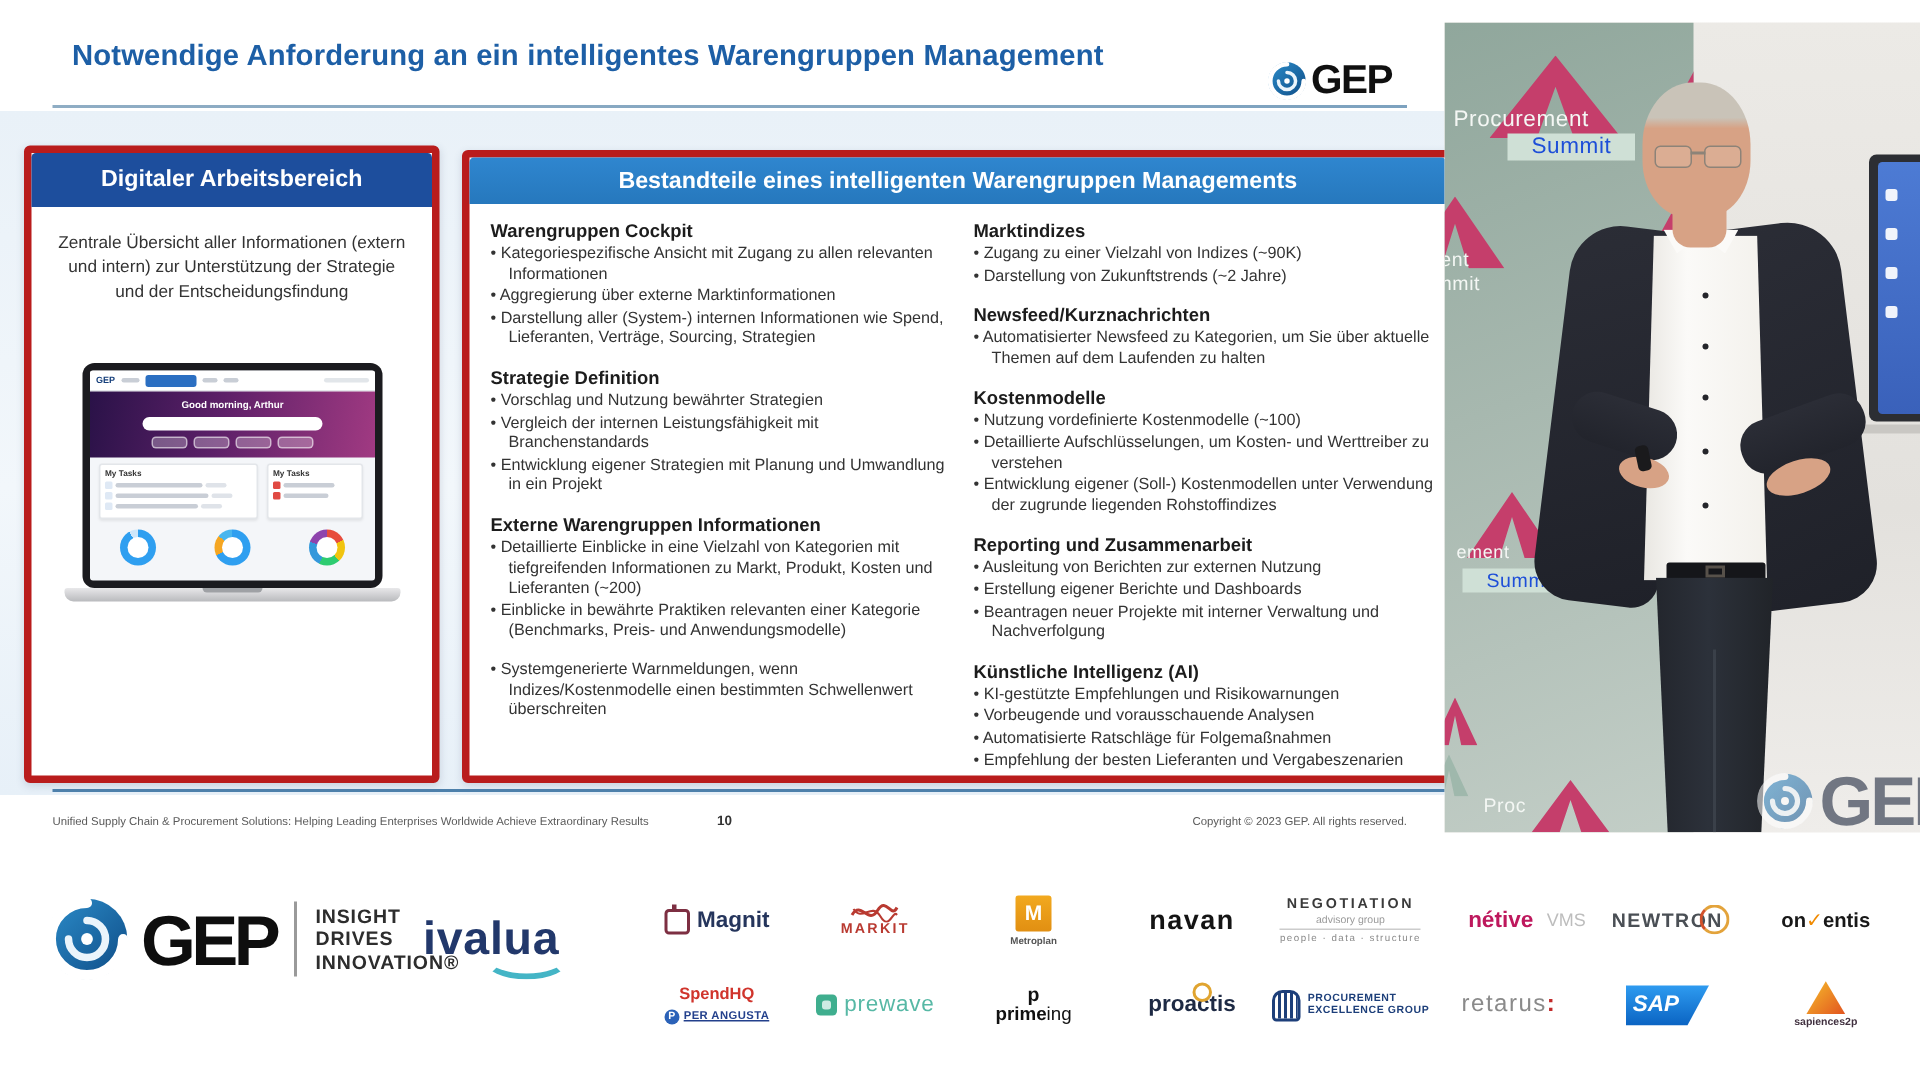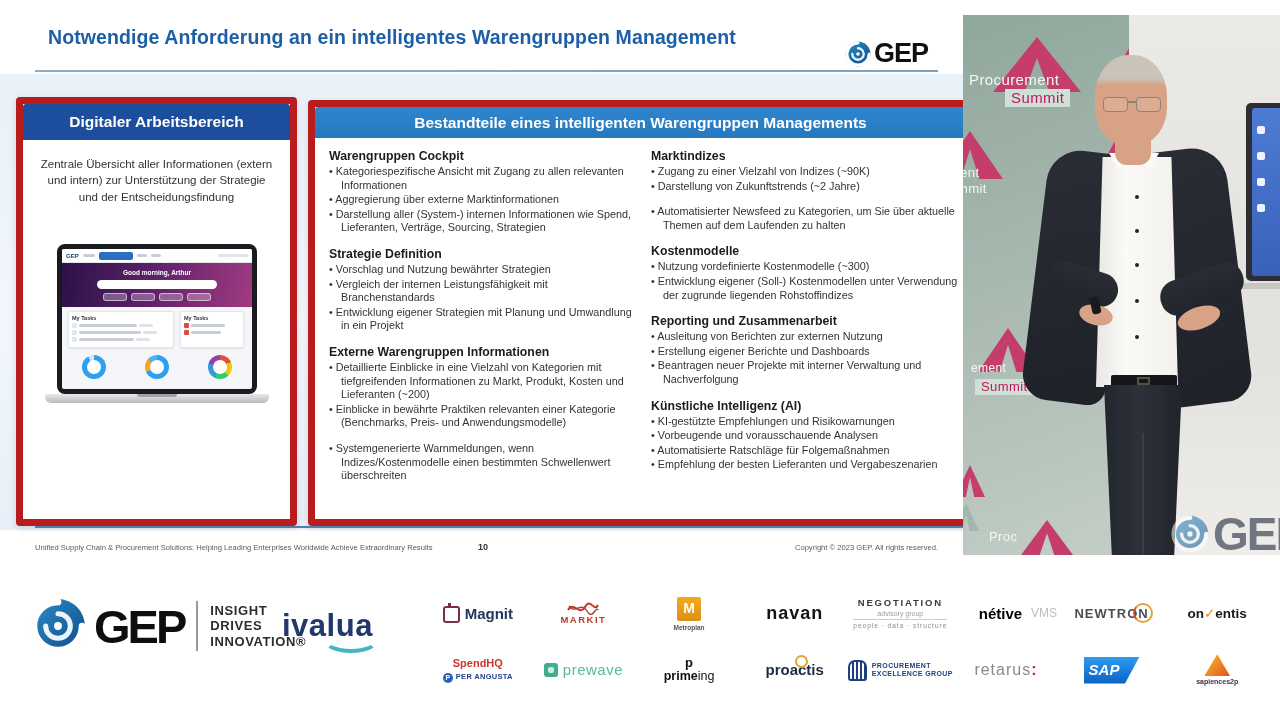--- a/index.html
+++ b/index.html
@@ -8,21 +8,21 @@
   .abs{position:absolute;}
 
   
   .slide-tint{left:0;top:74px;width:963px;height:456px;background:linear-gradient(#e9f1f8,#f2f7fb 55%,#e7f0f8);}
   .slide-title{left:48px;top:26px;width:780px;font-size:19.5px;font-weight:bold;color:#1d5fa6;letter-spacing:.1px;}
   .hr-top{left:35px;top:70px;width:903px;height:2px;background:linear-gradient(90deg,#8fadc4,#7da2bf);}
   .gep-mini{left:845px;top:38px;display:flex;align-items:center;gap:3px;}
   .gep-mini .gep-word{font-size:27px;font-weight:800;color:#101010;letter-spacing:-1px;}
   .swirl{display:inline-block;border-radius:50%;}
 
-  .card{background:#fff;border:7px solid #b91c1c;box-shadow:0 2px 6px rgba(60,80,110,.18);border-radius:4px;}
+  .card{background:#fff;border:5px solid #b91c1c;box-shadow:0 2px 6px rgba(60,80,110,.18);border-radius:4px;}
   .card-header{display:flex;align-items:center;justify-content:center;color:#fff;font-weight:bold;border-radius:3px 3px 0 0;}
 
   .left-card{left:16px;top:97px;width:267px;height:415px;}
   .left-card .card-header{height:36px;background:#1d4e9d;font-size:15.5px;}
   .ws-desc{position:absolute;left:14px;top:52px;width:239px;font-size:11.5px;line-height:1.42;color:#333;text-align:center;margin:0;}
 
   
   .laptop{left:22px;top:140px;width:224px;height:170px;}
   .lt-screen{position:absolute;left:12px;top:0;width:200px;height:150px;background:#1b1b1f;border-radius:8px;padding:5px;box-sizing:border-box;}
   .lt-inner{position:relative;width:190px;height:140px;background:#f4f6f9;border-radius:2px;overflow:hidden;}
@@ -62,21 +62,21 @@
   .footer-left{left:35px;top:543px;font-size:7.6px;color:#5a5a5a;}
   .footer-page{left:478px;top:542px;font-size:9px;font-weight:bold;color:#333;}
   .footer-right{left:770px;top:543px;width:168px;text-align:right;font-size:7.6px;color:#5a5a5a;}
 
   
   .video{left:963px;top:15px;width:317px;height:540px;overflow:hidden;background:linear-gradient(#eceae6,#e3e1dd 60%,#efedea);}
   .backdrop{position:absolute;left:0;top:0;width:166px;height:540px;overflow:hidden;background:linear-gradient(160deg,#90a79c,#a7b8af 45%,#c3cec7);}
   .chev{position:absolute;background:#c53e6b;clip-path:polygon(50% 0,100% 100%,64% 100%,50% 38%,36% 100%,0 100%);}
   .chev.mint{background:#9fb8ac;}
   .bd-text{position:absolute;color:#f4f7f4;font-size:15px;letter-spacing:.4px;}
-  .bd-chip{background:#cfe0d6;color:#be185d;padding:0 6px 1px;}
+  .bd-chip{background:#cfe0d6;color:#1d4ed8;padding:0 16px 1px;}
   .monitor{position:absolute;left:283px;top:88px;width:60px;height:178px;background:#2c2e33;border-radius:5px 0 0 5px;padding:5px 0 5px 6px;box-sizing:border-box;}
   .monitor-screen{position:relative;width:54px;height:168px;background:linear-gradient(#4d7bd4,#3a61ba);border-radius:3px 0 0 3px;}
   .m-ic{position:absolute;left:5px;width:8px;height:8px;border-radius:2px;background:rgba(255,255,255,.92);}
   .shelf{position:absolute;left:270px;top:268px;width:47px;height:6px;background:#c9c7c3;}
 
   .skin{background:#d7a285;}
   .head{position:absolute;left:132px;top:40px;width:72px;height:90px;border-radius:46% 46% 42% 42%;background:linear-gradient(#c9c3b8 0 26%,#d7a285 34%);}
   .glasses{position:absolute;left:140px;top:82px;width:58px;height:14px;}
   .glasses i{position:absolute;top:0;width:23px;height:13px;border:1.5px solid #8d8378;border-radius:4px;background:rgba(255,255,255,.12);}
   .glasses i.r{right:0;} .glasses i.l{left:0;}
@@ -117,30 +117,30 @@
   .magnit-ic{width:13px;height:13px;border:2.5px solid #7d2f42;border-radius:3px;position:relative;}
   .magnit-ic::after{content:"";position:absolute;left:3px;top:-5px;width:3px;height:5px;background:#7d2f42;}
   .magnit-tx{font-size:15px;font-weight:bold;color:#25355c;}
   .markit-tx{font-size:9.5px;font-weight:bold;color:#b93a31;letter-spacing:1.5px;}
   .metro-ic{width:24px;height:24px;background:linear-gradient(#f2a91f,#e18f12);border-radius:2px;color:#fff;font-weight:800;font-size:14px;display:flex;align-items:center;justify-content:center;}
   .metro-tx{font-size:6.5px;font-weight:bold;color:#555;margin-top:3px;}
   .navan-tx{font-size:18px;font-weight:800;color:#141414;letter-spacing:1px;}
   .neg1{font-size:9.5px;font-weight:800;color:#3a3a3a;letter-spacing:1.8px;}
   .neg2{font-size:7px;color:#9a9a9a;margin:1px 0 2px;}
   .neg3{font-size:6.5px;color:#8a8a8a;letter-spacing:1px;border-top:1px solid #ccc;padding-top:2px;}
-  .netive-a{font-size:15px;font-weight:800;color:#000000;padding-left:24px;}
+  .netive-a{font-size:15px;font-weight:800;color:#be185d;padding-left:24px;}
   .netive-b{font-size:12px;color:#bdbdbd;margin-left:4px;}
   .newtron{position:relative;font-size:13px;font-weight:800;color:#4a4f55;letter-spacing:1px;}
   .newtron .ring{position:absolute;right:-4px;top:-4px;width:16px;height:16px;border:2px solid #e3a33b;border-left-color:#d2512b;border-radius:50%;}
   .onventis-tx{font-size:13.5px;font-weight:800;color:#181818;}
   .onventis-tx .chk{color:#f08a00;}
   .spendhq{font-size:11px;font-weight:800;color:#d0342c;}
   .pa-row{display:flex;align-items:center;gap:3px;margin-top:3px;}
   .pa-ic{width:10px;height:10px;border-radius:50%;background:#2b62b8;color:#fff;font-size:7px;font-weight:bold;display:flex;align-items:center;justify-content:center;}
-  .pa-tx{font-size:7.5px;font-weight:800;color:#23408c;letter-spacing:.3px;}
+  .pa-tx{font-size:7.5px;font-weight:800;color:#23408c;letter-spacing:.3px;text-decoration:underline;}
   .prewave-ic{width:14px;height:14px;background:#3fae8e;border-radius:3px;position:relative;}
   .prewave-ic::after{content:"";position:absolute;inset:4px;border-radius:2px;background:rgba(255,255,255,.75);}
   .prewave-tx{font-size:15px;color:#57b8a5;letter-spacing:.5px;}
   .prime-g{font-size:13px;font-weight:800;color:#111;}
   .prime-tx{font-size:12.5px;color:#111;}
   .prime-tx b{font-weight:800;}
   .proactis{position:relative;font-size:15px;font-weight:800;color:#1e2a44;}
   .proactis .dot{position:absolute;top:-7px;right:16px;width:9px;height:9px;border:2.5px solid #e0a430;border-radius:50%;}
   .peg-ic{width:15px;height:17px;border:2px solid #1d3f7a;border-radius:7px 7px 3px 3px;background:repeating-linear-gradient(90deg,#fff 0 2px,#1d3f7a 2px 4px);}
   .peg-tx{font-size:7px;font-weight:800;color:#1d3f7a;text-align:left;letter-spacing:.4px;}
@@ -275,26 +275,28 @@
         <ul class="sec-ul">
           <li>Systemgenerierte Warnmeldungen, wenn Indizes/Kostenmodelle einen bestimmten Schwellenwert überschreiten</li>
         </ul>
       </div>
     <div class="col col1">
         <div class="sec-h">Marktindizes</div>
         <ul class="sec-ul">
           <li>Zugang zu einer Vielzahl von Indizes (~90K)</li>
           <li>Darstellung von Zukunftstrends (~2 Jahre)</li>
         </ul>
+        <div class="sec-h">Newsfeed/Kurznachrichten</div>
         <ul class="sec-ul">
           <li>Automatisierter Newsfeed zu Kategorien, um Sie über aktuelle Themen auf dem Laufenden zu halten</li>
         </ul>
         <div class="sec-h">Kostenmodelle</div>
         <ul class="sec-ul">
-          <li>Nutzung vordefinierte Kostenmodelle (~300)</li>
+          <li>Nutzung vordefinierte Kostenmodelle (~100)</li>
+          <li>Detaillierte Aufschlüsselungen, um Kosten- und Werttreiber zu verstehen</li>
           <li>Entwicklung eigener (Soll-) Kostenmodellen unter Verwendung der zugrunde liegenden Rohstoffindizes</li>
         </ul>
         <div class="sec-h">Reporting und Zusammenarbeit</div>
         <ul class="sec-ul">
           <li>Ausleitung von Berichten zur externen Nutzung</li>
           <li>Erstellung eigener Berichte und Dashboards</li>
           <li>Beantragen neuer Projekte mit interner Verwaltung und Nachverfolgung</li>
         </ul>
         <div class="sec-h">Künstliche Intelligenz (AI)</div>
         <ul class="sec-ul">

